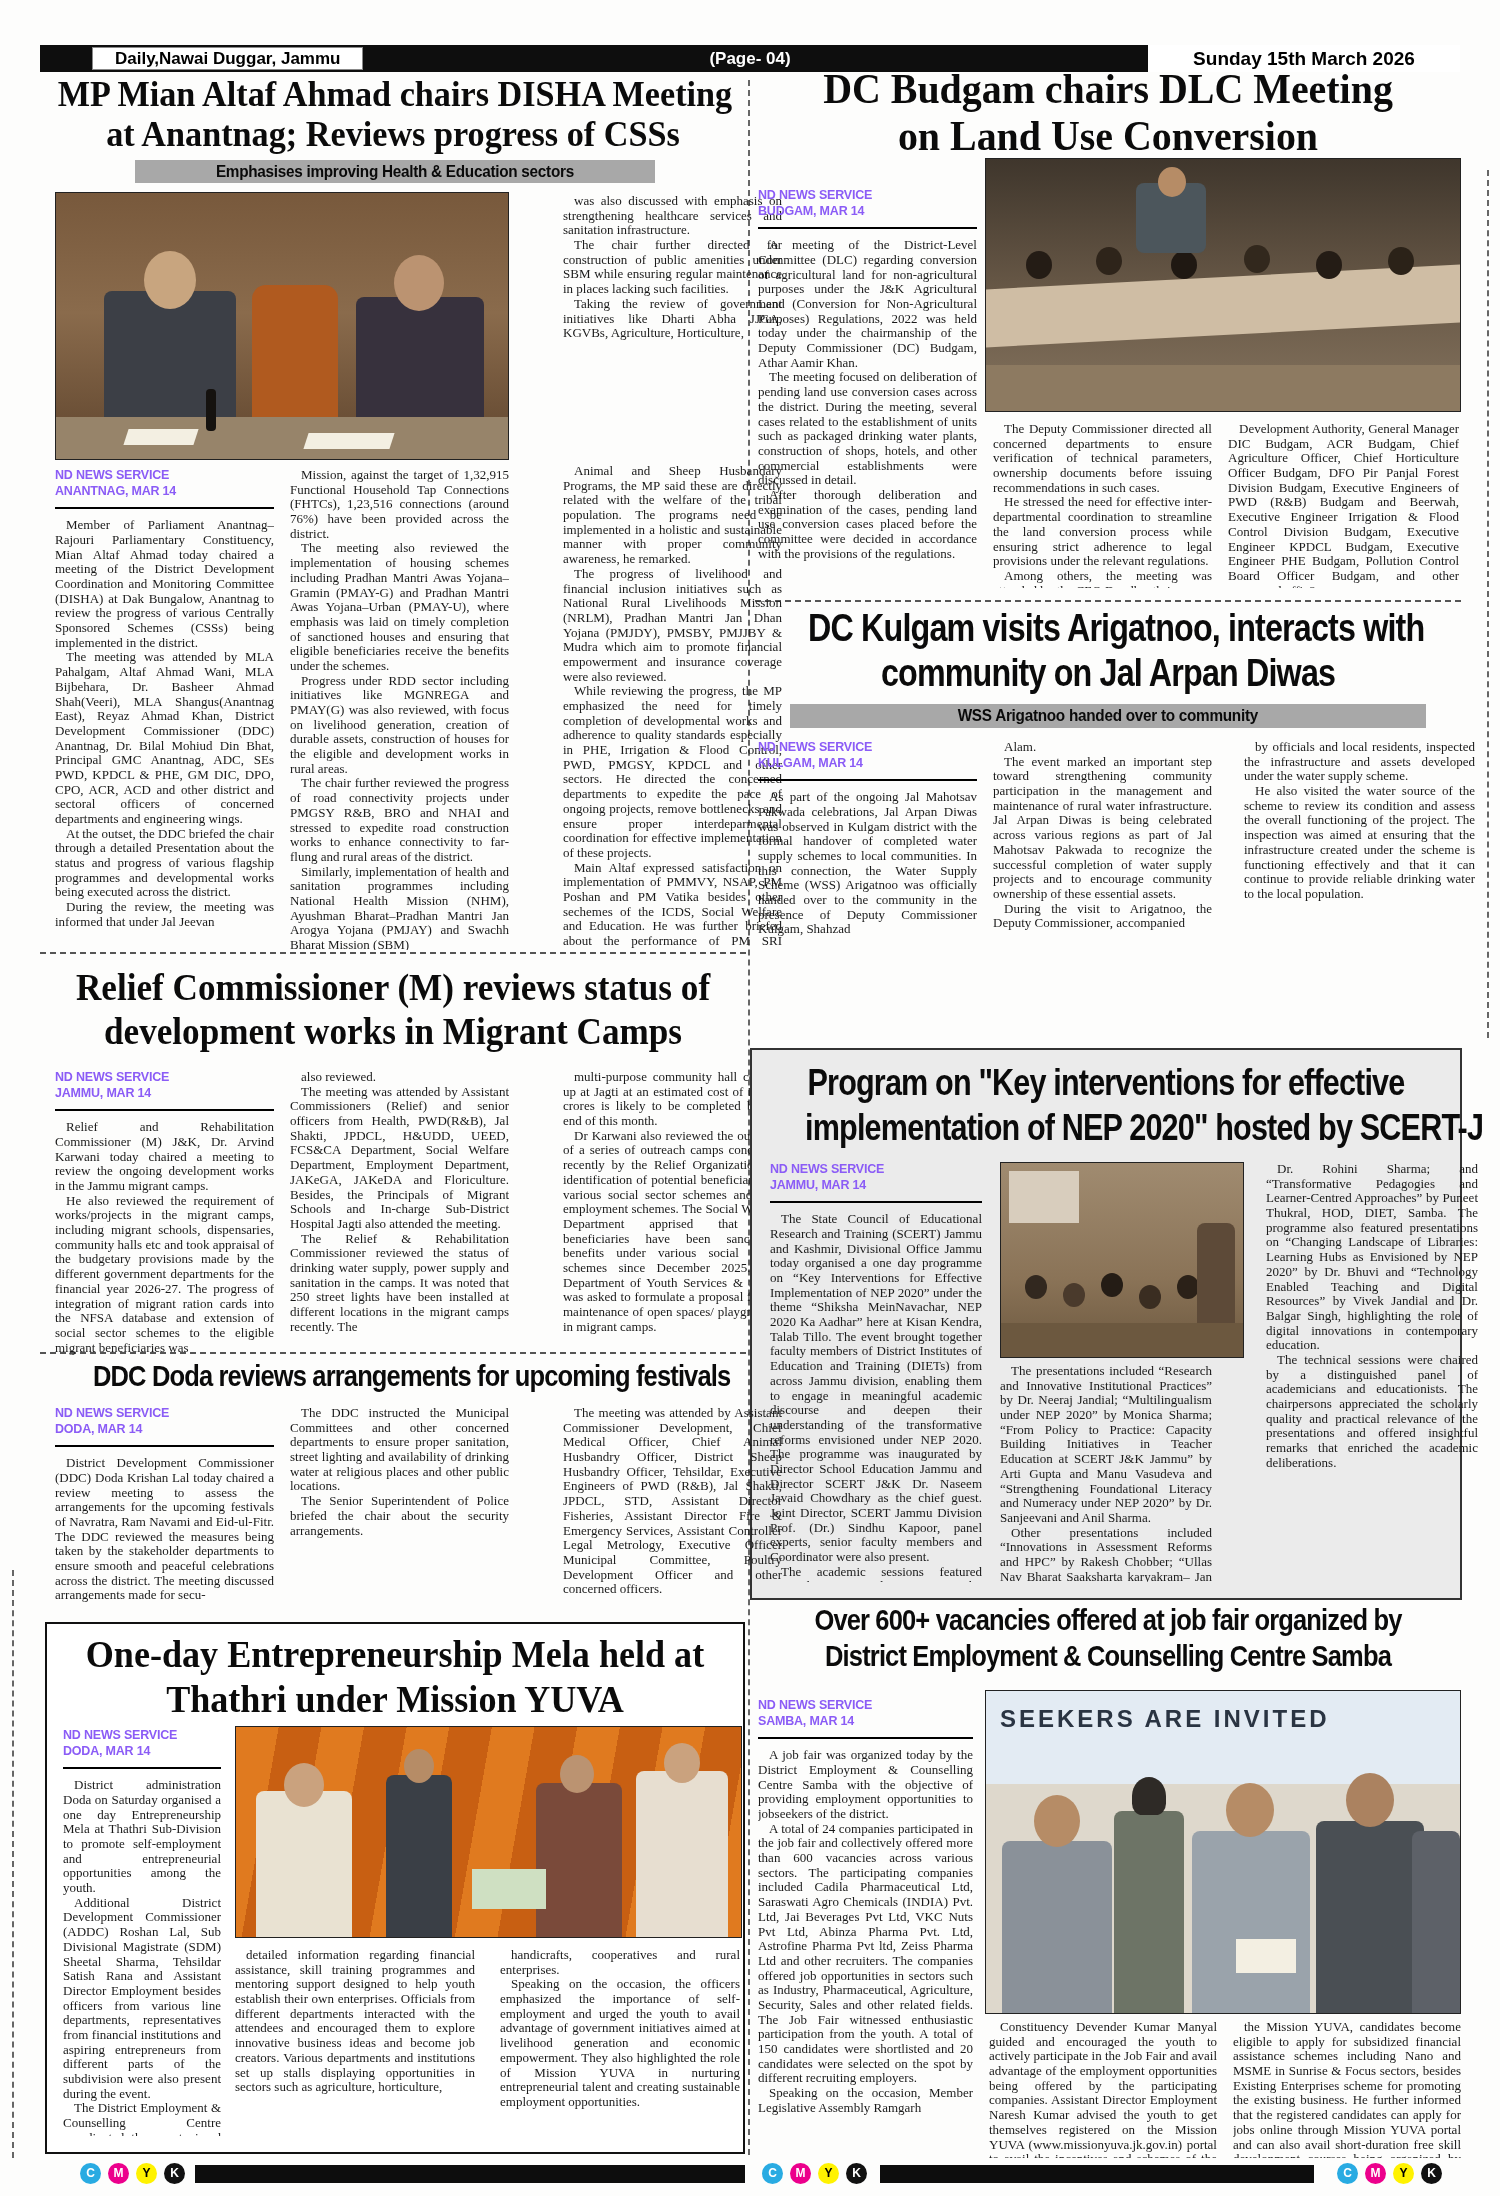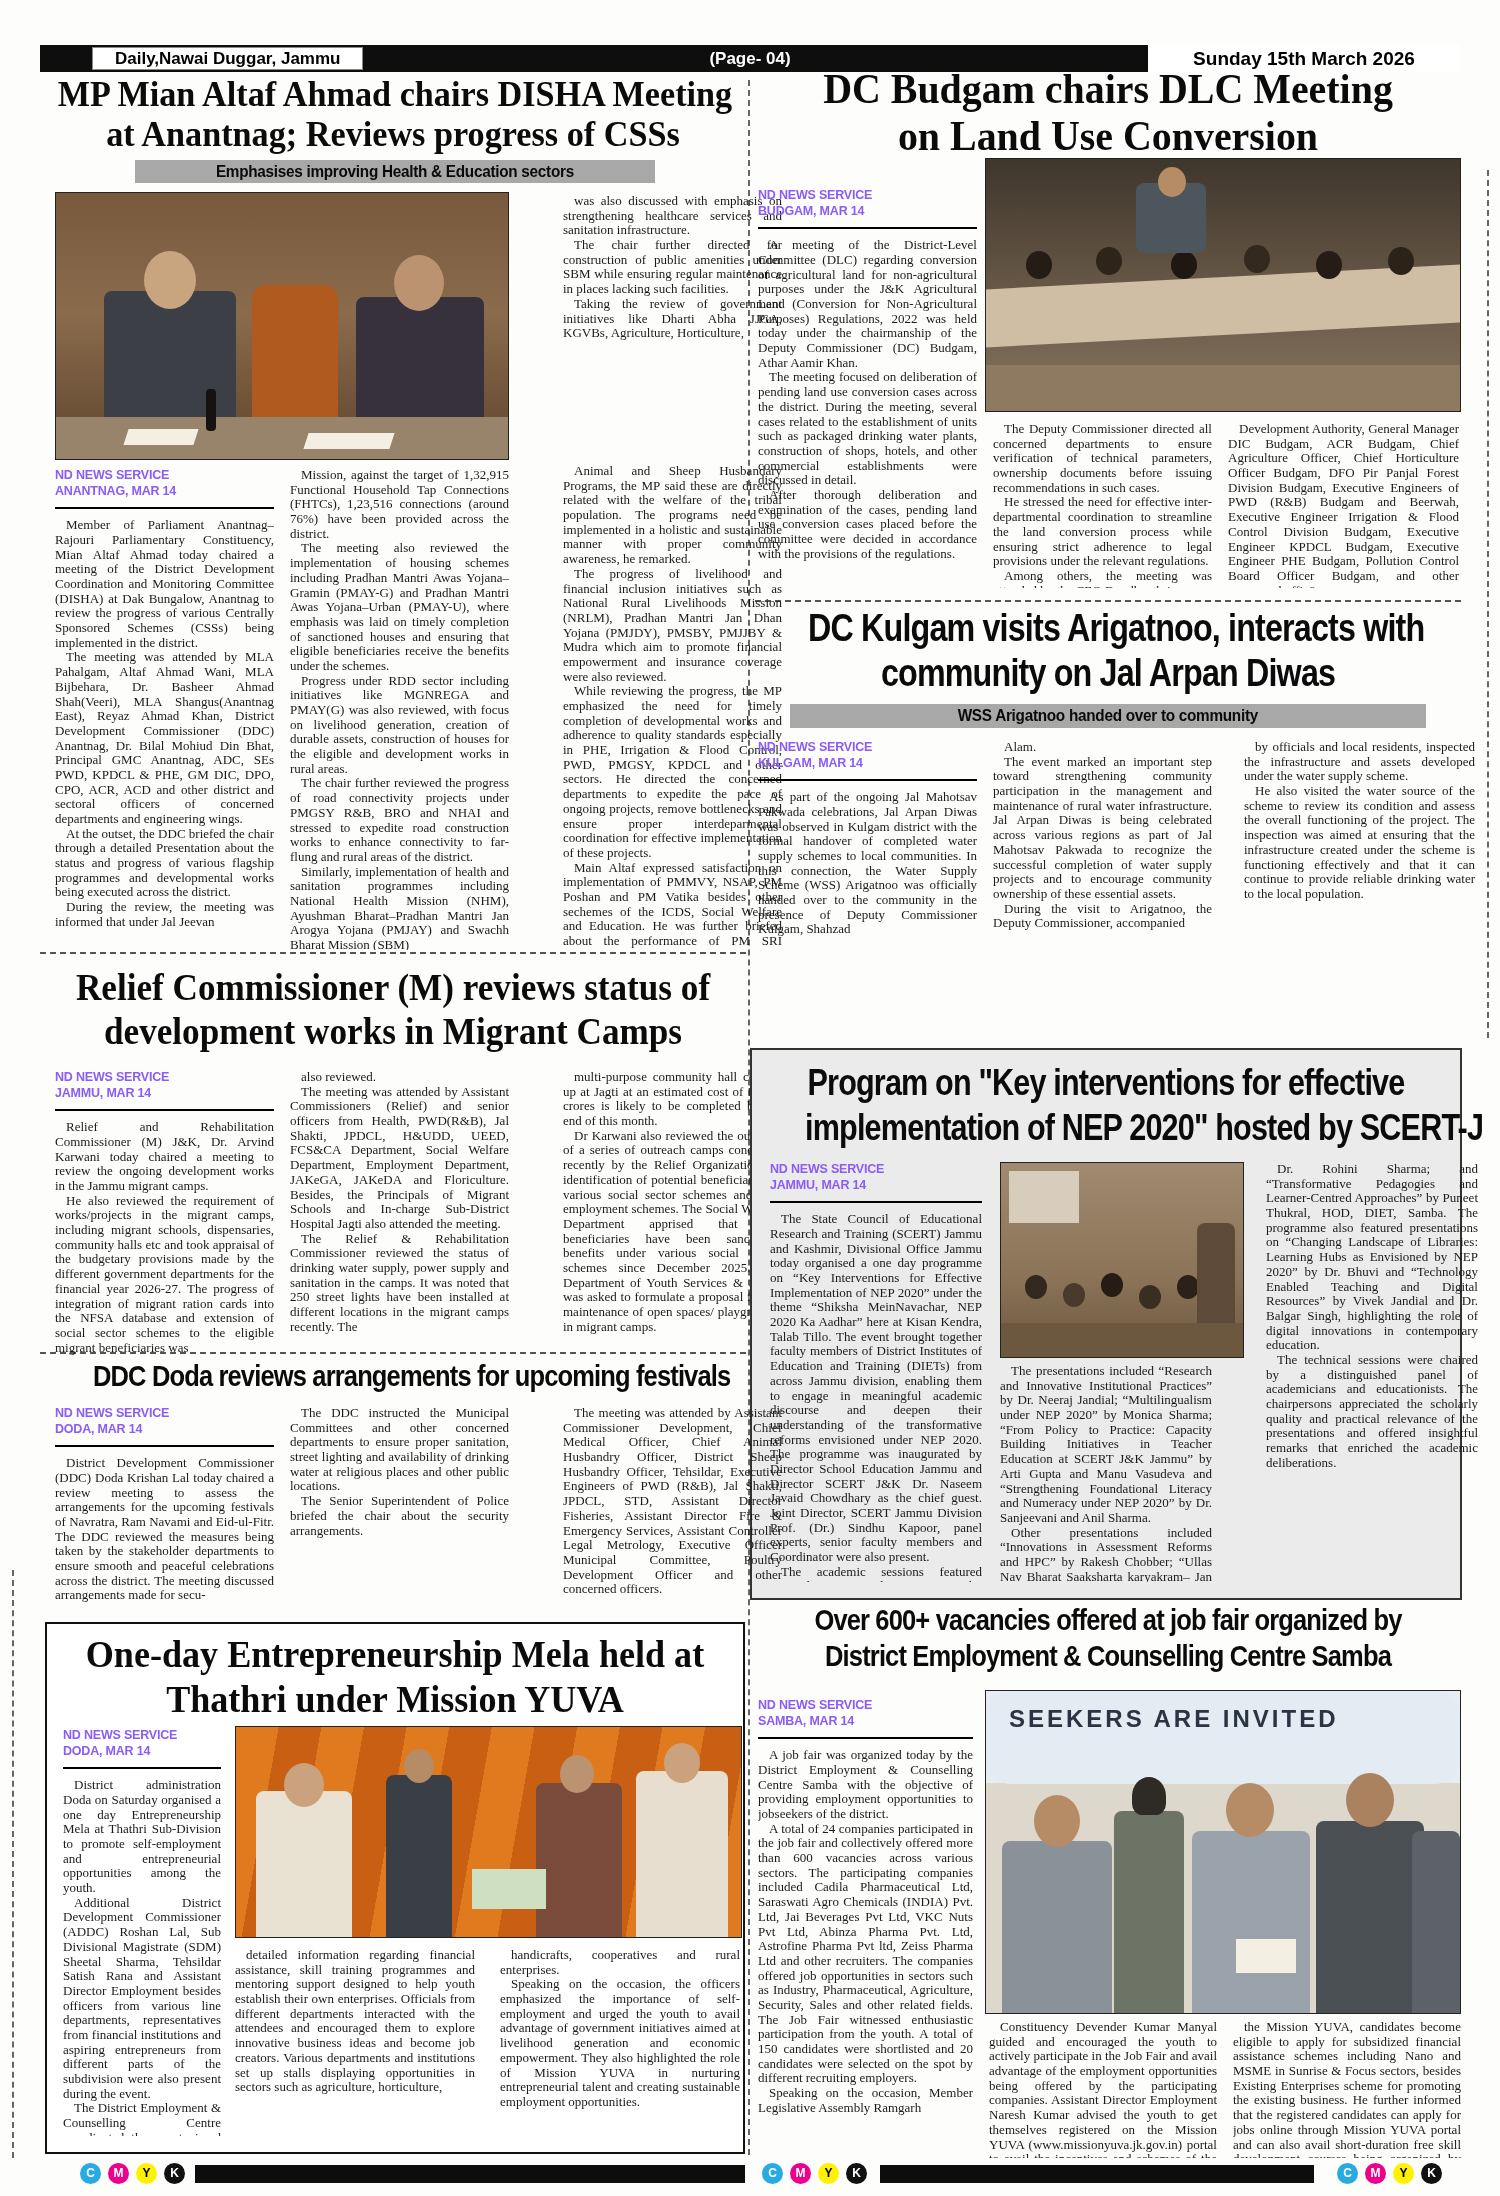--- a/index.html
+++ b/index.html
@@ -38,21 +38,21 @@
   .fig{position:absolute;border-radius:8px 8px 0 0;}
   .head{position:absolute;border-radius:50%;}
   .ph1 .table{position:absolute;left:0;bottom:0;width:100%;height:42px;background:#97846a;}
   .paper{position:absolute;background:#f3efe2;transform:skewX(-18deg);}
   .ph2{background:linear-gradient(180deg,#3f362c 0%,#6a5a48 55%,#84735e 100%);}
   .ph2 .lt{position:absolute;background:#cfbda4;}
   .ph3{background:linear-gradient(180deg,#a08b70 0%,#8a7357 60%,#6c583f 100%);}
   .ph4{background:repeating-linear-gradient(100deg,#e07a1f 0 42px,#c85f12 42px 84px);}
   .ph5{background:linear-gradient(180deg,#e8edf2 0 92px,#ded8cc 92px 100%);}
   .banner{position:absolute;left:0;top:0;width:100%;height:93px;background:#e3ebf3;
-          font:bold 24px/40px "Liberation Sans",sans-serif;color:#2a3442;letter-spacing:3px;padding:8px 0 0 23px;box-sizing:border-box;border-radius:25px;}
+          font:bold 24px/40px "Liberation Sans",sans-serif;color:#2a3442;letter-spacing:3px;padding:8px 0 0 14px;box-sizing:border-box;}
   
   .cmyk{position:absolute;display:flex;gap:7px;}
   .dot{width:21px;height:21px;border-radius:50%;font:bold 12px/21px "Liberation Sans",sans-serif;text-align:center;}
   .bar{position:absolute;height:18px;background:#0d0d0d;}
 </style>
 </head>
 <body>
 
 <div class="page">
 

